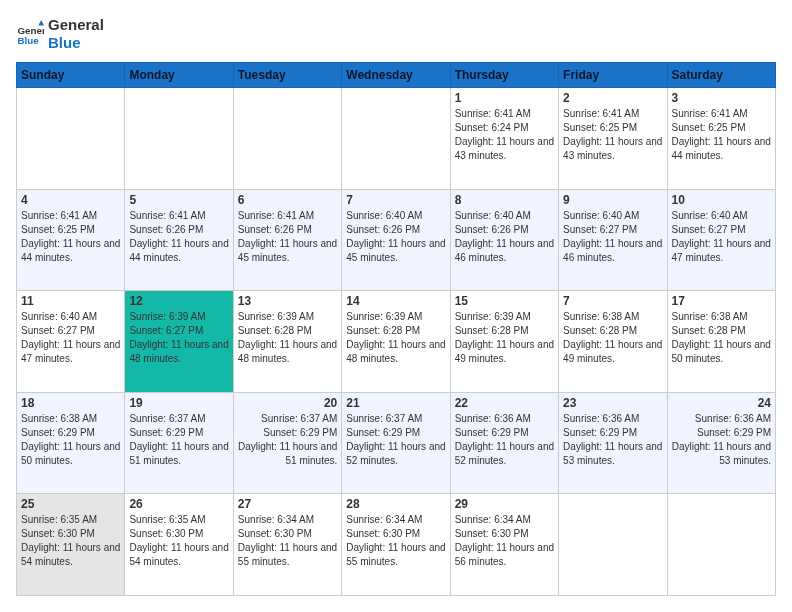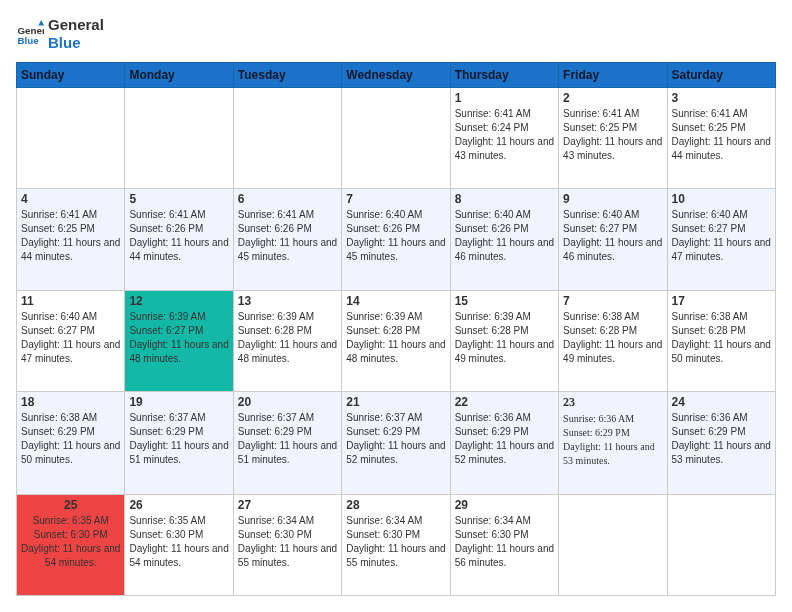--- a/index.html
+++ b/index.html
@@ -245,53 +245,53 @@
             <div class="day-info">Sunrise: 6:38 AM
 Sunset: 6:29 PM
 Daylight: 11 hours and 50 minutes.</div>
           </td>
           <td style="background-color: rgb(240, 244, 255);">
             <span class="day-num">19</span>
             <div class="day-info">Sunrise: 6:37 AM
 Sunset: 6:29 PM
 Daylight: 11 hours and 51 minutes.</div>
           </td>
-          <td style="background-color: rgb(240, 244, 255);">
+          <td style="background-color: rgb(240, 244, 255); text-align: right;">
             <span class="day-num">20</span>
             <div class="day-info">Sunrise: 6:37 AM
 Sunset: 6:29 PM
 Daylight: 11 hours and 51 minutes.</div>
           </td>
           <td style="background-color: rgb(240, 244, 255);">
             <span class="day-num">21</span>
             <div class="day-info">Sunrise: 6:37 AM
 Sunset: 6:29 PM
 Daylight: 11 hours and 52 minutes.</div>
           </td>
           <td style="background-color: rgb(240, 244, 255);">
             <span class="day-num">22</span>
             <div class="day-info">Sunrise: 6:36 AM
 Sunset: 6:29 PM
 Daylight: 11 hours and 52 minutes.</div>
           </td>
-          <td style="background-color: rgb(240, 244, 255); font-family: Liberation Serif, serif;">
+          <td style="background-color: rgb(240, 244, 255);">
             <span class="day-num">23</span>
             <div class="day-info">Sunrise: 6:36 AM
 Sunset: 6:29 PM
 Daylight: 11 hours and 53 minutes.</div>
           </td>
-          <td style="background-color: rgb(240, 244, 255);">
+          <td style="background-color: rgb(240, 244, 255); text-align: right;">
             <span class="day-num">24</span>
             <div class="day-info">Sunrise: 6:36 AM
 Sunset: 6:29 PM
 Daylight: 11 hours and 53 minutes.</div>
           </td>
         </tr>
         <tr>
-          <td style="background-color: #ef4444; text-align: center;">
+          <td style="background-color: #e5e5e5;">
             <span class="day-num">25</span>
             <div class="day-info">Sunrise: 6:35 AM
 Sunset: 6:30 PM
 Daylight: 11 hours and 54 minutes.</div>
           </td>
           <td style="background-color: rgb(255, 255, 255); margin-left: 36px;">
             <span class="day-num">26</span>
             <div class="day-info">Sunrise: 6:35 AM
 Sunset: 6:30 PM
 Daylight: 11 hours and 54 minutes.</div>

